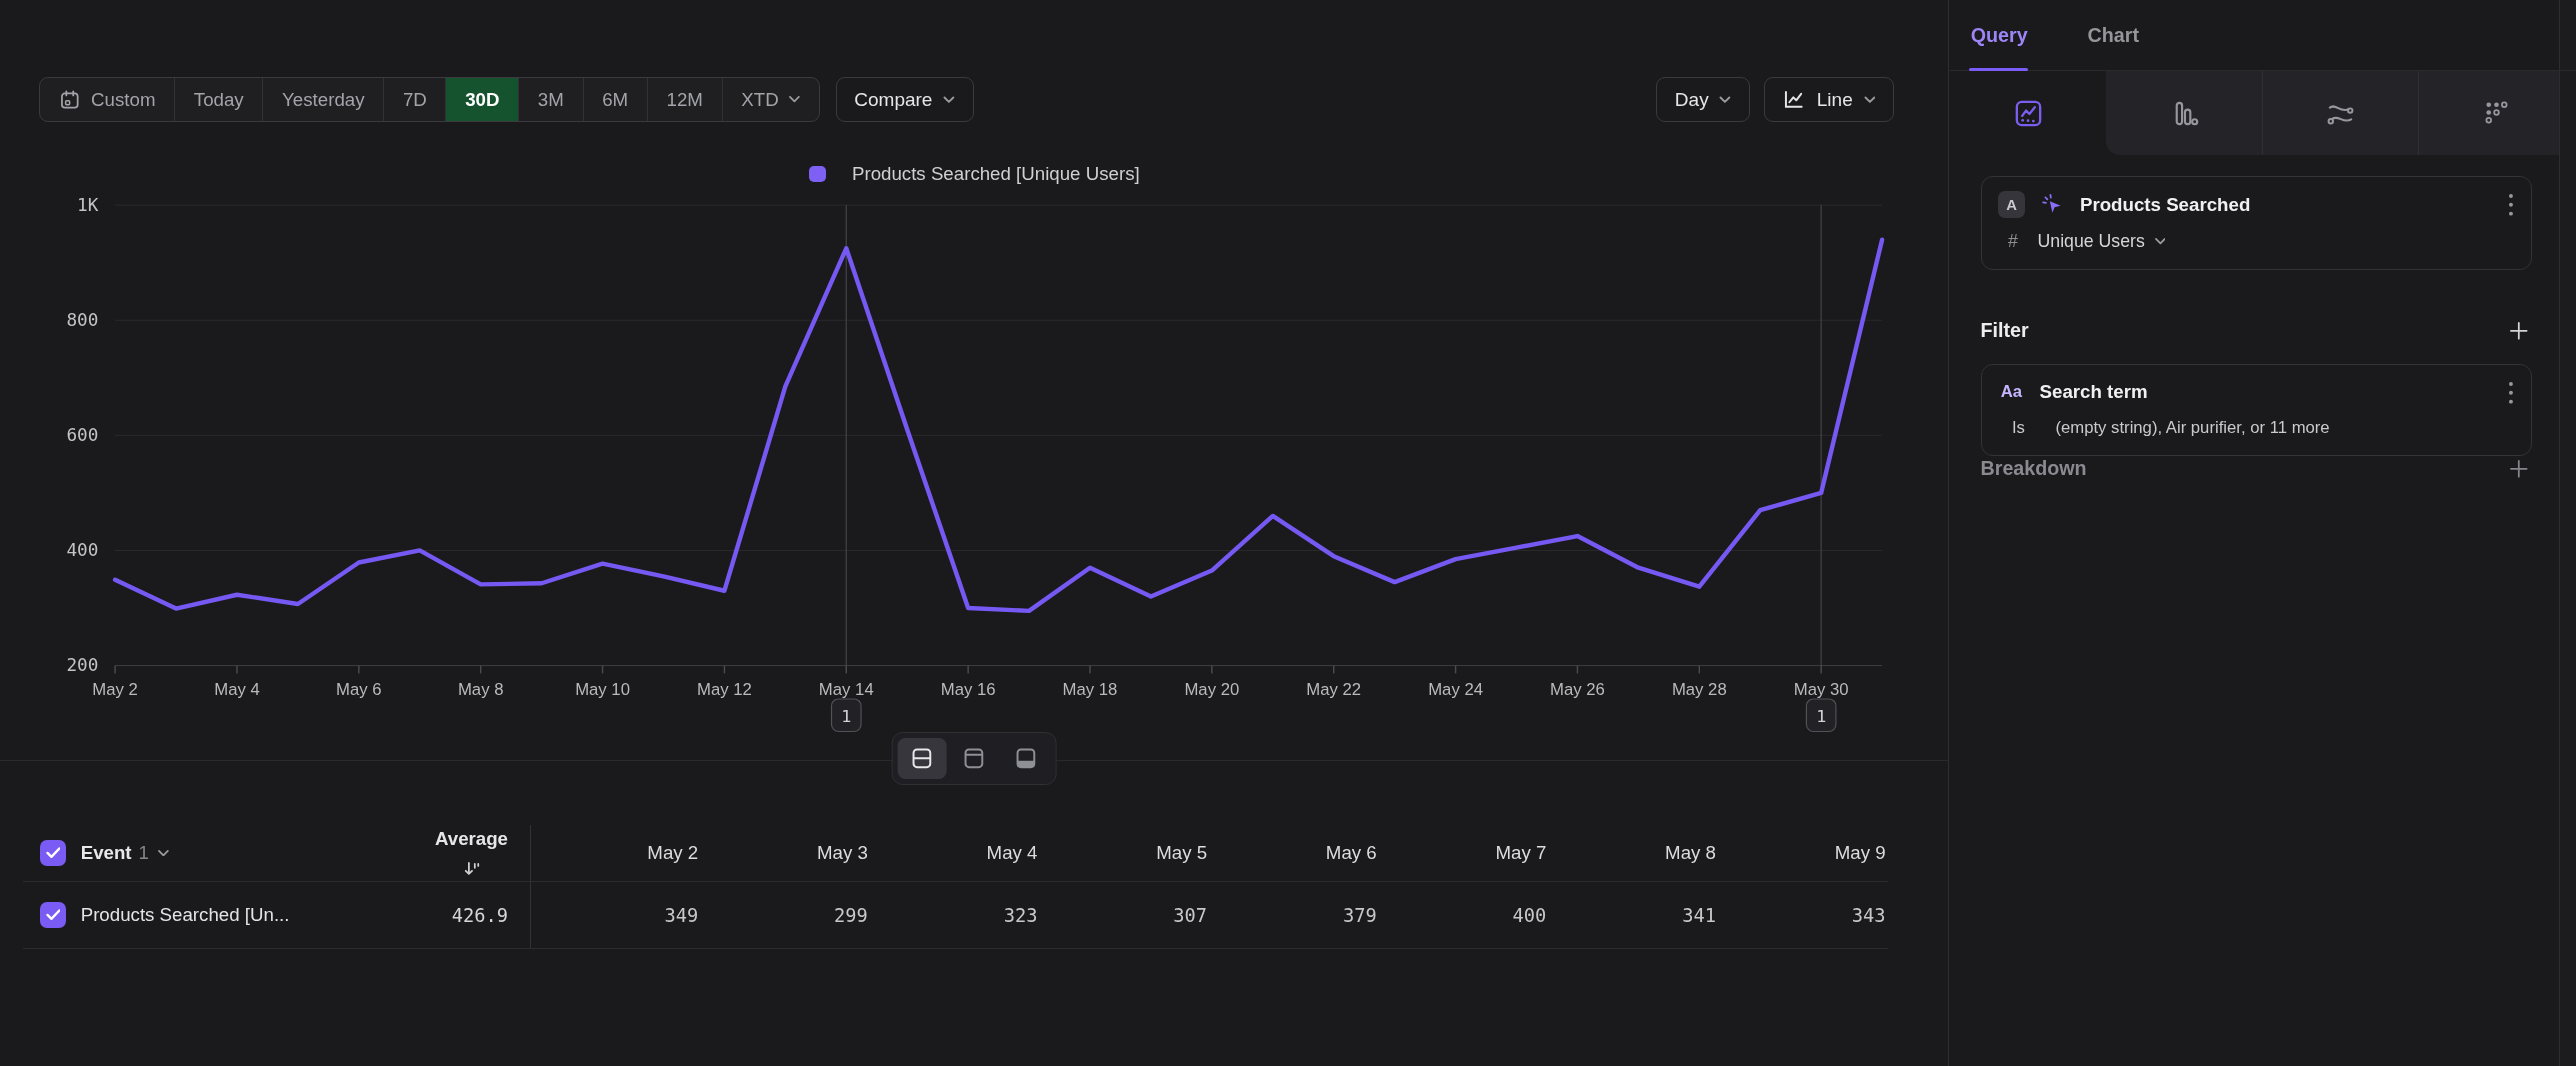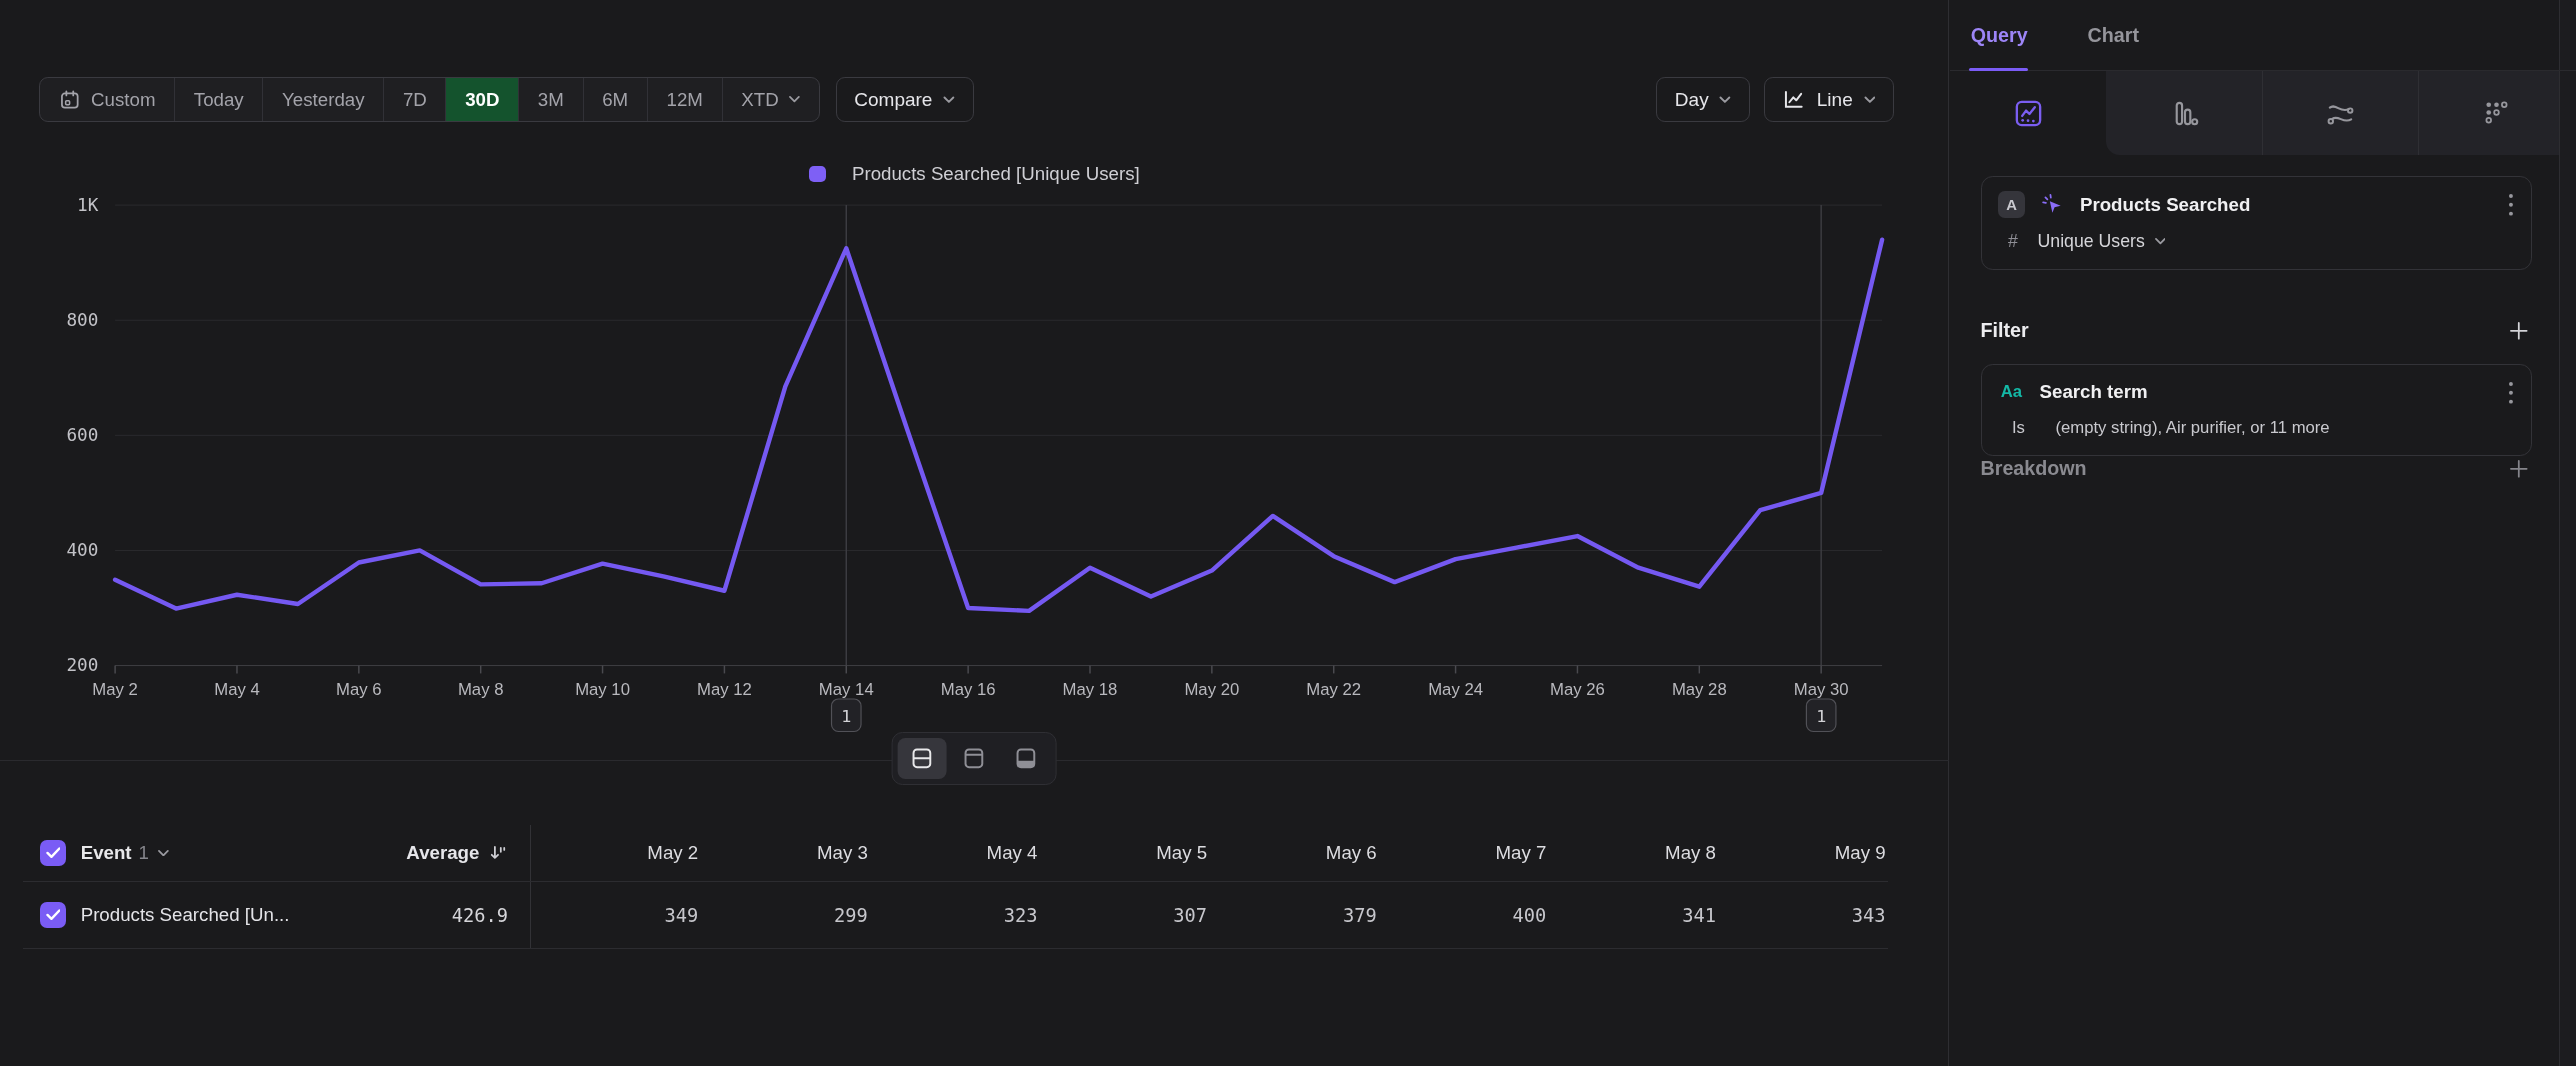--- a/index.html
+++ b/index.html
@@ -42,21 +42,21 @@
   .t-row.header{height:56px;}
   .t-row.data{height:66px;border-top:1px solid #2c2c30;border-bottom:1px solid #2c2c30;}
   .t-left{width:507px;display:flex;align-items:center;padding-left:17.7px;box-sizing:border-box;}
   .t-dates{flex:1;display:flex;align-items:center;border-left:1px solid #323236;}
   .t-col{flex:1;text-align:right;font-size:18.7px;color:#dcdce0;padding-right:2px;}
   .t-col.value{color:#c7c7cc;}
   .checkbox{width:25.6px;height:25.6px;border-radius:6.9px;background:#7a5cf5;display:flex;align-items:center;justify-content:center;flex:0 0 auto;cursor:pointer;}
   .event-label{margin-left:14.8px;font-size:18.7px;font-weight:600;color:#e8e8ea;}
   .event-count{margin-left:6.9px;font-size:18.7px;color:#85858b;}
   .event-chevron{margin-left:8.9px;color:#9a9aa0;display:flex;}
-  .avg-wrap{margin-left:auto;display:flex;align-items:center;gap:8.9px;padding-right:21.6px;color:#e6e6ea;}
+  .avg-wrap{margin-left:auto;display:flex;align-items:center;gap:8.9px;padding-right:21.6px;color:#e6e6ea;flex-direction:column;}
   .avg-label{font-size:18.7px;font-weight:600;}
   .row-name{margin-left:14.8px;font-size:18.7px;color:#e4e4e8;}
   .row-avg{margin-left:auto;padding-right:21.6px;font-size:18.7px;color:#d6d6da;}
 
   
   .sidebar{position:absolute;left:1950px;top:0;width:626px;height:1067px;}
   .sb-gutter{position:absolute;right:0;top:0;width:16.7px;height:1067px;background:#1c1c1f;border-left:1px solid #2d2d31;box-sizing:border-box;}
   .sb-header{position:relative;height:70px;border-bottom:1px solid #2a2a2e;display:flex;align-items:center;gap:60px;padding-left:20.7px;}
   .sb-tab{font-size:19.7px;font-weight:600;color:#95959b;cursor:pointer;}
   .sb-tab.active{color:#9d85f7;}
@@ -69,21 +69,21 @@
   .sb-content{padding:0 44px 0 30.5px;}
   .section-header{display:flex;justify-content:space-between;align-items:center;}
   .section-title{font-size:19.7px;font-weight:700;color:#ececef;}
   .section-title.dim{color:#8a8a90;}
   .plus-btn{display:flex;align-items:center;justify-content:center;width:25.6px;height:25.6px;cursor:pointer;color:#d4d4d8;}
   .plus-btn.dim{color:#85858b;}
   .card{margin-top:20.7px;border:1px solid #333338;border-radius:11.8px;padding:14.8px 16.7px 16.7px 16.7px;}
   .card-row1{display:flex;align-items:center;gap:14.8px;}
   .a-badge{width:26.6px;height:26.6px;border-radius:6.9px;background:#35353b;color:#c9c9cf;font-size:14.8px;font-weight:700;
            display:flex;align-items:center;justify-content:center;flex:0 0 auto;}
-  .aa-badge{font-size:16.7px;color:#14b8a6;font-weight:600;flex:0 0 auto;width:26.6px;text-align:center;}
+  .aa-badge{font-size:16.7px;color:#c4b5fd;font-weight:600;flex:0 0 auto;width:26.6px;text-align:center;}
   .card-title{font-size:18.7px;font-weight:600;color:#f0f0f2;}
   .kebab{margin-left:auto;display:flex;cursor:pointer;color:#97979d;}
   .card-row2{margin-top:12.8px;display:flex;align-items:center;gap:12.8px;padding-left:3px;}
   .hash{font-size:17.7px;color:#8f8f96;width:23.6px;text-align:center;}
   .measure{font-size:17.7px;font-weight:500;color:#d6d6da;display:flex;align-items:center;gap:9.8px;cursor:pointer;}
   .filter-op{font-size:16.7px;color:#c9c9ce;margin-left:10.8px;}
   .filter-val{font-size:16.7px;color:#c9c9ce;margin-left:17.7px;}
   .chev{display:inline-flex;color:#9a9aa0;}
 </style>
 </head>

